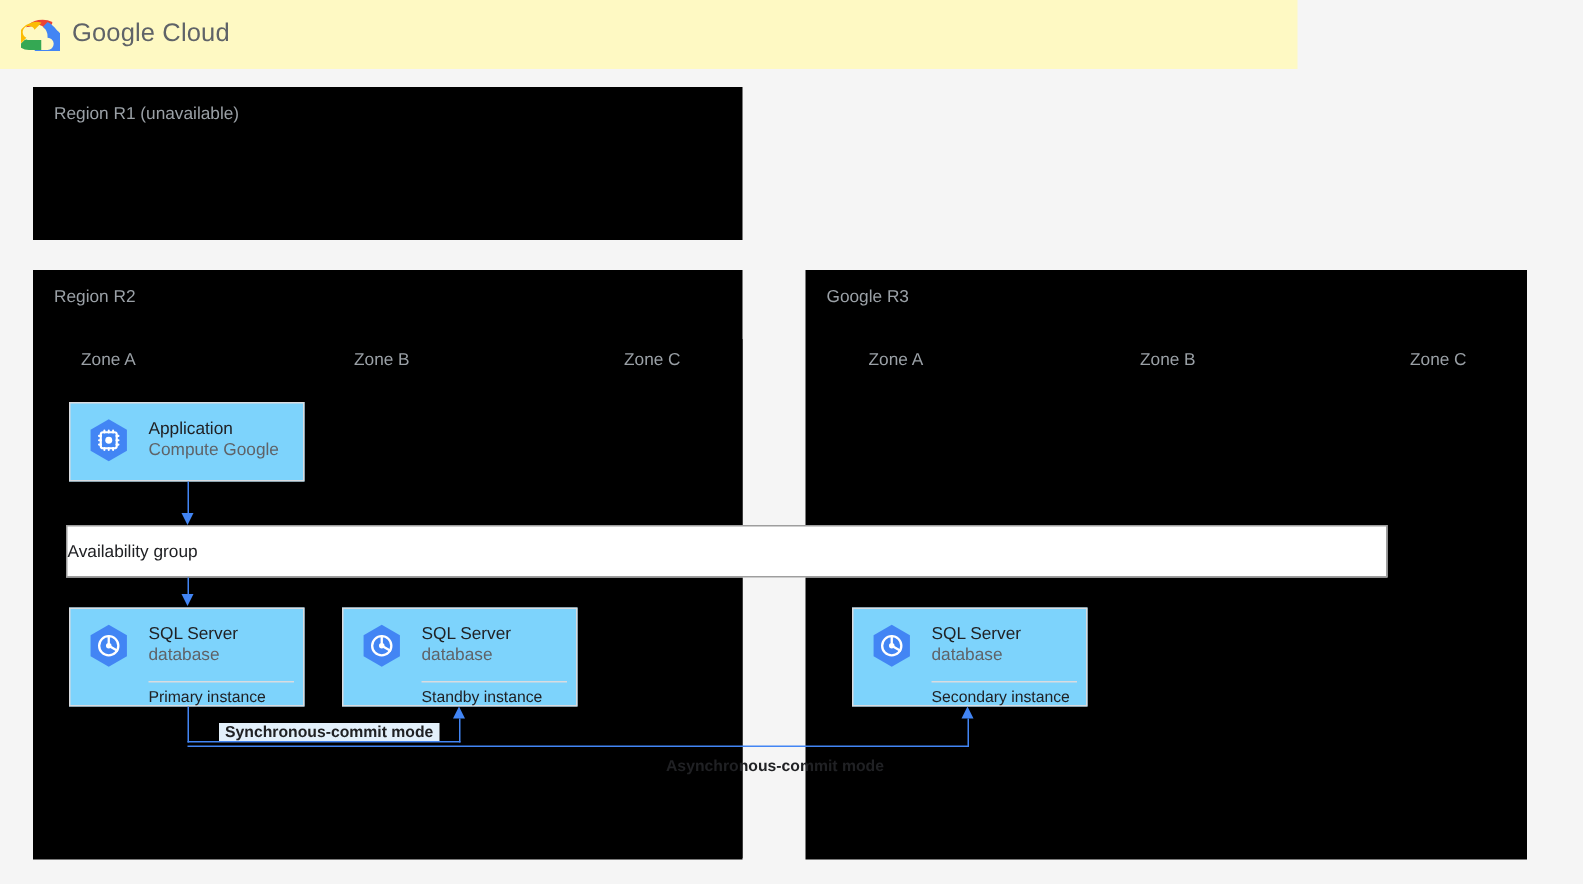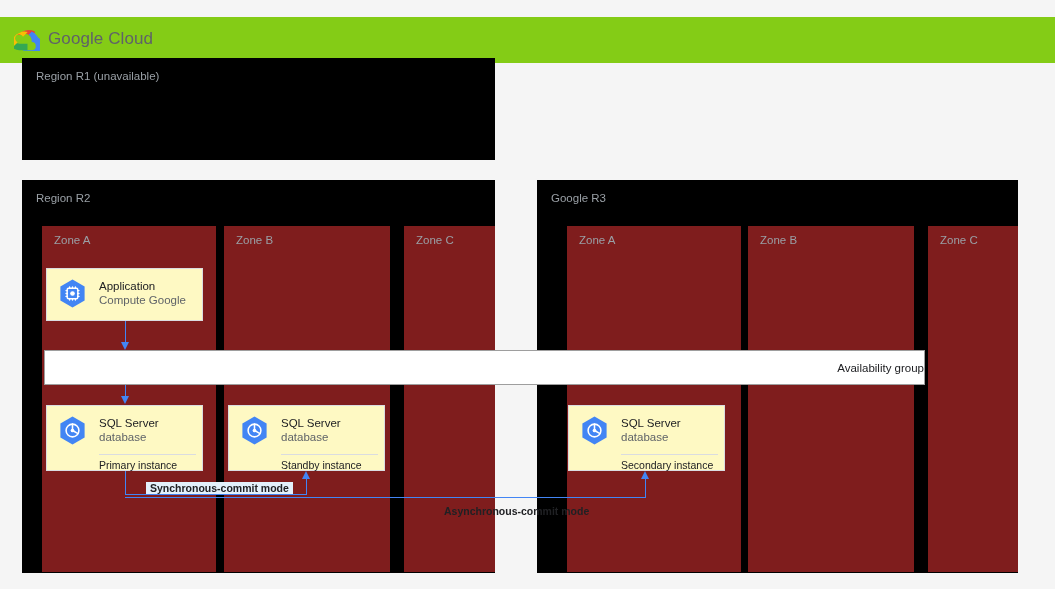--- a/index.html
+++ b/index.html
@@ -12,23 +12,23 @@
     height: 589px;
     background: #f5f5f5;
     font-family: "Liberation Sans", sans-serif;
     overflow: hidden;
     position: relative;
   }
 
   
   #header {
     position: absolute;
-    left: 0; top: 17px;
-    width: 1055px; height: 46px;
-    background: #84cc16;
+    left: 0; top: 0;
+    width: 865px; height: 46px;
+    background: #fef9c3;
     display: flex;
     align-items: center;
   }
   #gcp-logo {
     position: absolute;
     left: 14px; top: 12px;
     width: 26px; height: 22px;
   }
   #gcp-wordmark {
     position: absolute;
@@ -51,41 +51,41 @@
   }
   #region-r1 { left: 22px;  top: 58px;  width: 473px; height: 102px; }
   #region-r2 { left: 22px;  top: 180px; width: 473px; height: 393px; }
   #region-r3 { left: 537px; top: 180px; width: 481px; height: 393px; }
 
   
   .zone {
     position: absolute;
     top: 226px;
     height: 346px;
-    background: #7f1d1d;
+    background: #000000;
   }
   .zone-label {
     position: absolute;
     left: 12px; top: 8px;
     font-size: 11.5px;
     color: #9aa0a6;
   }
   
   #zone-r2-a { left: 42px;  width: 174px; }
   #zone-r2-b { left: 224px; width: 166px; }
   #zone-r2-c { left: 404px; width: 91px;  }
   
   #zone-r3-a { left: 567px; width: 174px; }
   #zone-r3-b { left: 748px; width: 166px; }
   #zone-r3-c { left: 928px; width: 90px;  }
 
   
   .card {
     position: absolute;
-    background: #fef9c3;
+    background: #7dd3fc;
     border: 1px solid #dadce0;
     box-sizing: border-box;
   }
   .card-top {
     display: flex;
     align-items: center;
     padding: 0 0 0 10px;
     height: 48px;
   }
   .card-icon {
@@ -123,21 +123,21 @@
   
   #availability-group {
     position: absolute;
     left: 44px; top: 350px;
     width: 881px; height: 35px;
     background: #ffffff;
     border: 1px solid #9e9e9e;
     box-sizing: border-box;
     display: flex;
     align-items: center;
-    justify-content: flex-end;
+    justify-content: flex-start;
     font-size: 11.5px;
     color: #202124;
   }
 
   
   .conn {
     position: absolute;
     background: #4285f4;
   }
   .conn-v { width: 1.4px; }

